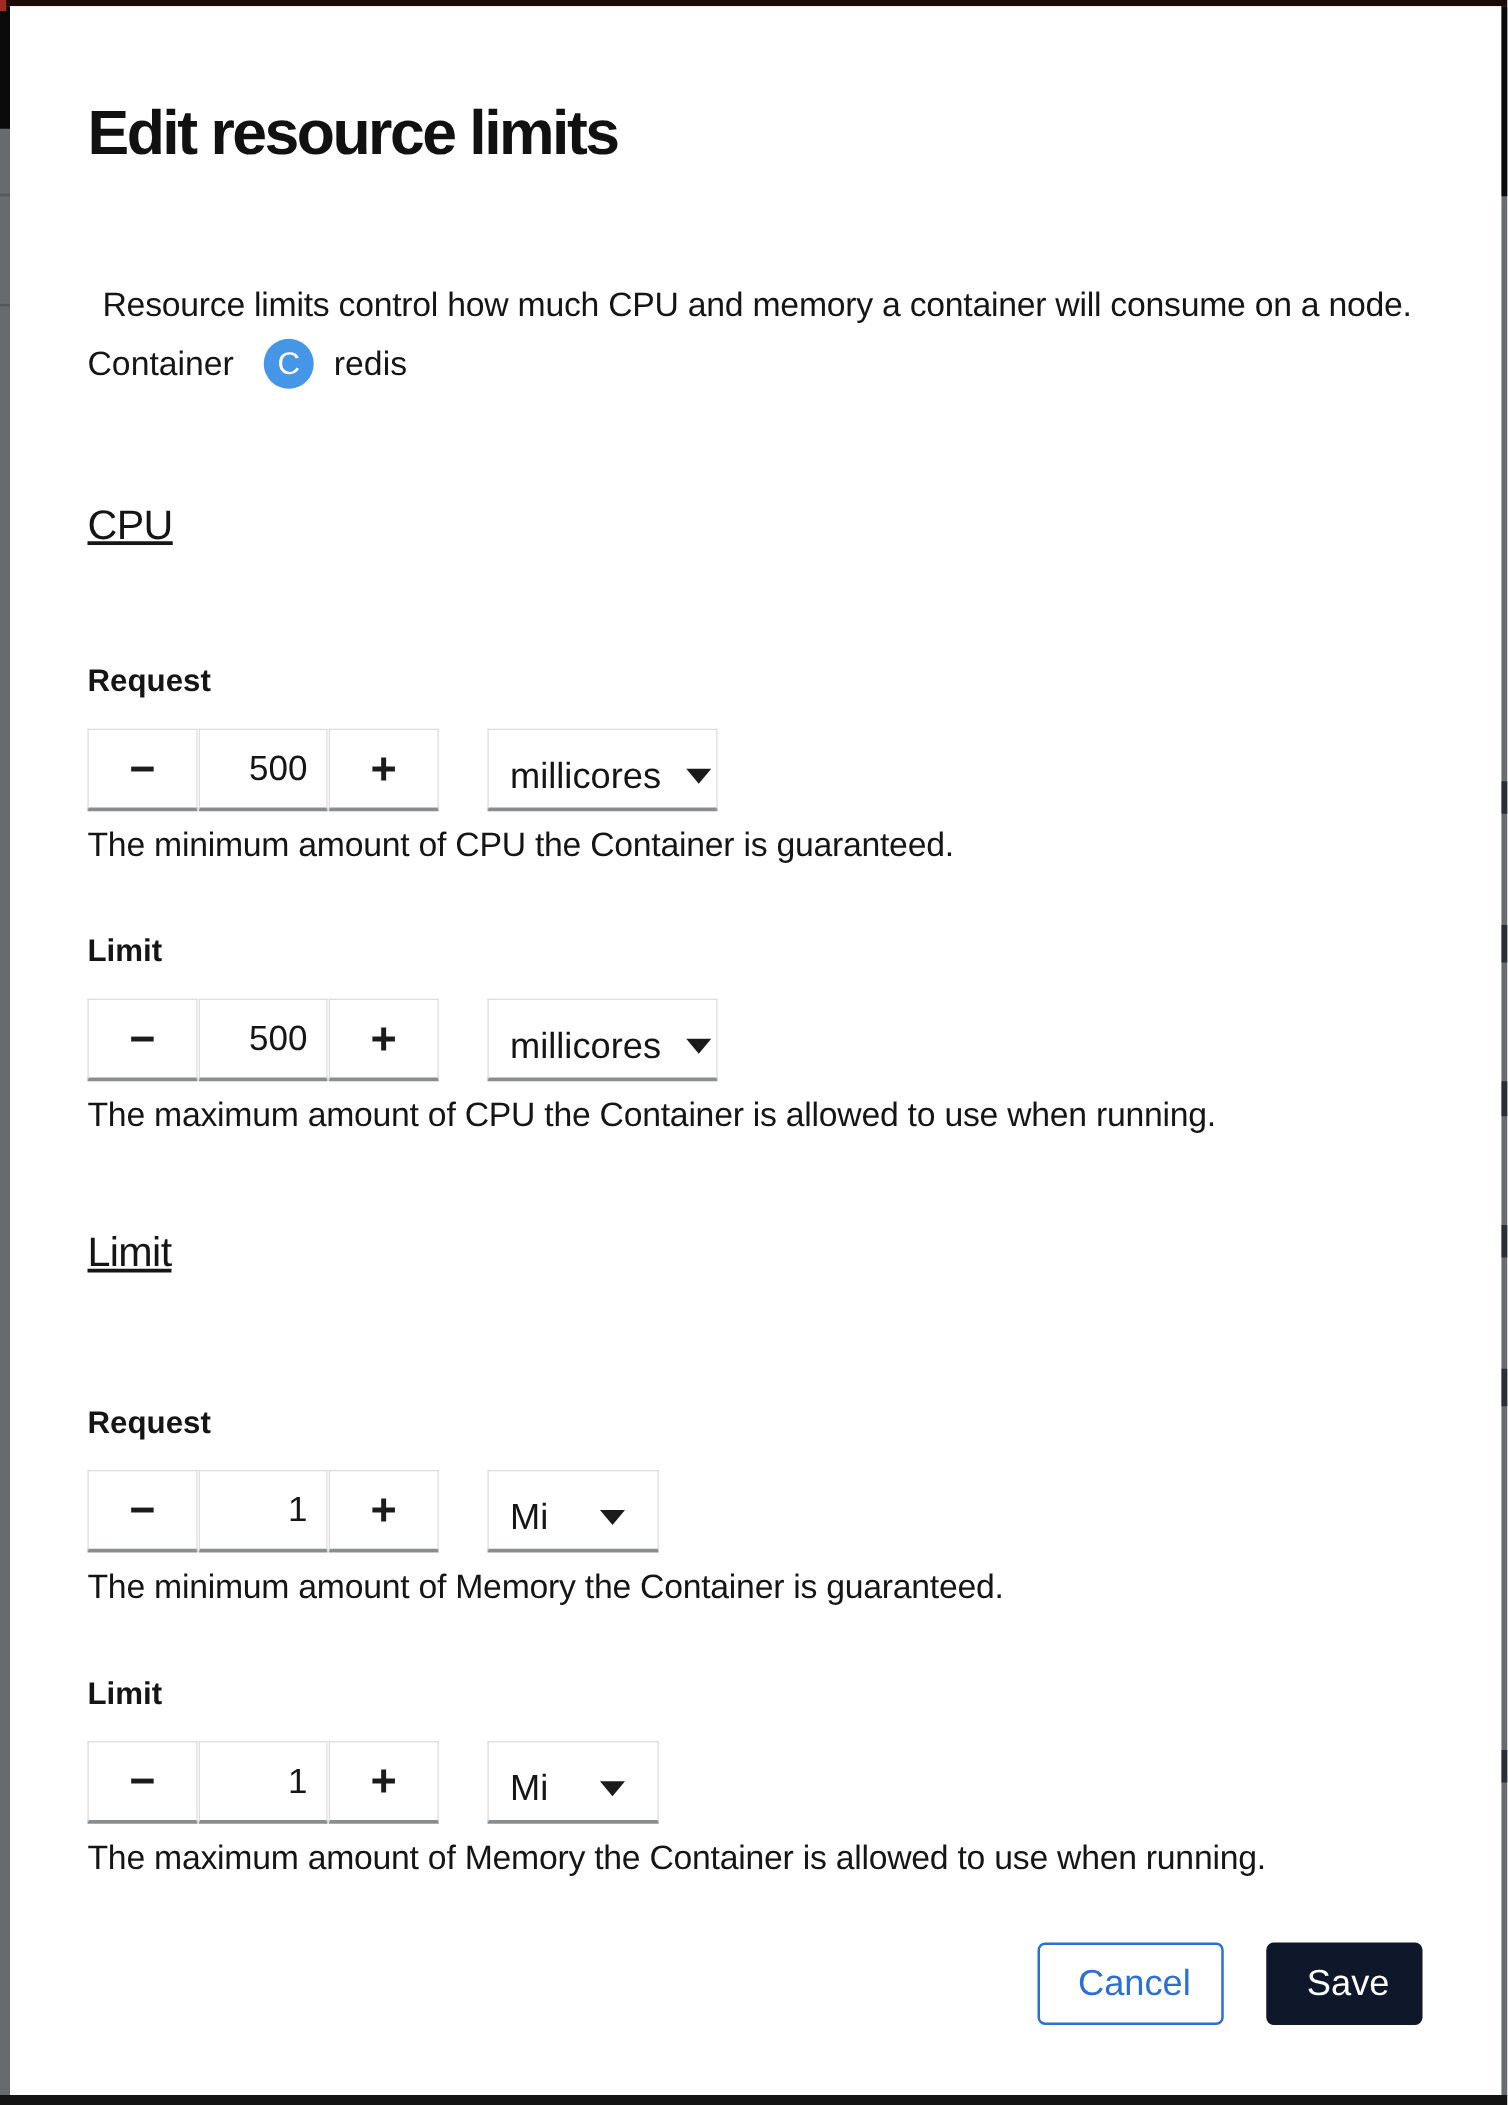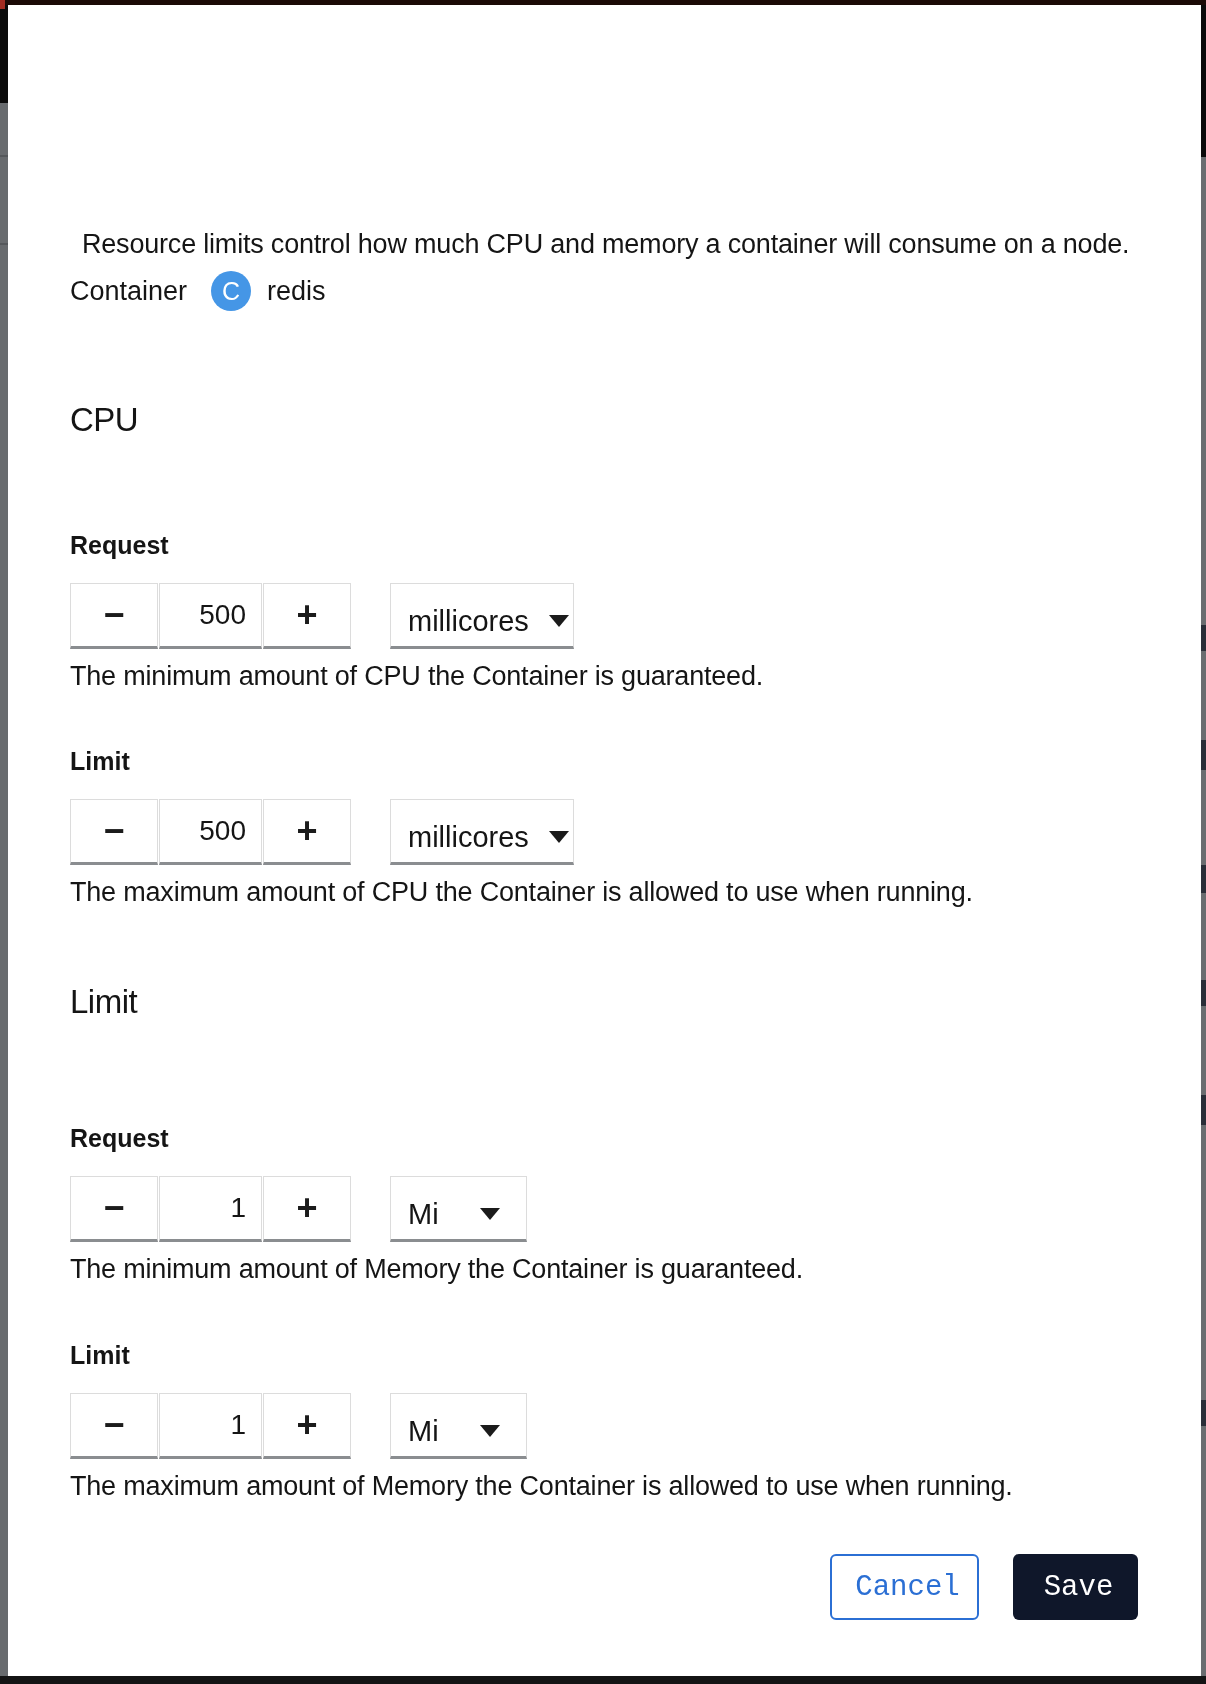--- a/index.html
+++ b/index.html
@@ -37,21 +37,21 @@
   }
   .container-badge{
     width:40px;height:40px;border-radius:50%;
     background:#4596e6;color:#ffffff;
     display:flex;align-items:center;justify-content:center;
     font-size:25px;font-weight:400;
     margin:0 16px 0 24px;
   }
   .section-heading{
     position:absolute;left:62px;margin:0;
-    font-size:33px;font-weight:400;color:#151515;letter-spacing:-0.5px;
+    font-size:33px;font-weight:400;color:#151515;letter-spacing:-0.5px;text-decoration:underline;
   }
   
   .form-group{position:absolute;left:62px;right:14px;}
   .group-label{font-size:25px;font-weight:700;line-height:32px;color:#151515;}
   .control-row{margin-top:22px;height:66px;display:flex;align-items:stretch;}
   .num-group{display:flex;gap:1px;}
   .cell{
     background:#fff;border:1px solid #dcdcdc;border-bottom:3px solid #8a8d90;
     box-sizing:border-box;display:flex;align-items:center;justify-content:center;
   }
@@ -74,21 +74,21 @@
     width:0;height:0;margin-left:20px;
     border-left:10px solid transparent;border-right:10px solid transparent;
     border-top:12px solid #1b1b1b;
   }
   .helper-text{margin-top:12px;font-size:27px;letter-spacing:-0.2px;color:#151515;}
   
   .footer{position:absolute;top:1549px;right:63px;display:flex;gap:34px;}
   .btn{
     height:66px;border-radius:6px;font-size:29px;cursor:pointer;
     display:flex;align-items:center;justify-content:center;
-    font-family:Liberation Mono, monospace;
+    font-family:Liberation Sans, sans-serif;
     padding-left:12px;
   }
   .btn-cancel{
     width:149px;background:#ffffff;color:#2b6fd4;
     border:2px solid #2b6fd4;box-sizing:border-box;
   }
   .btn-save{width:125px;background:#0f172a;color:#ffffff;border:none;}
 </style>
 </head>
 <body>
@@ -106,20 +106,21 @@
   <div class="frag" style="top:975px;height:26px;"></div>
   <div class="frag" style="top:1090px;height:30px;"></div>
   <div class="frag" style="top:1395px;height:26px;"></div>
 </div>
 <div class="edge edge-top"></div>
 <div class="edge edge-red-notch"></div>
 <div class="edge edge-bottom"></div>
 
 <div class="modal">
 
+  <h1 class="modal-title">Edit resource limits</h1>
 
   <p class="modal-desc">Resource limits control how much CPU and memory a container will consume on a node.</p>
 
   <div class="container-row">
     <span>Container</span>
     <span class="container-badge">
       <span>C</span>
     </span>
     <span>redis</span>
   </div>

